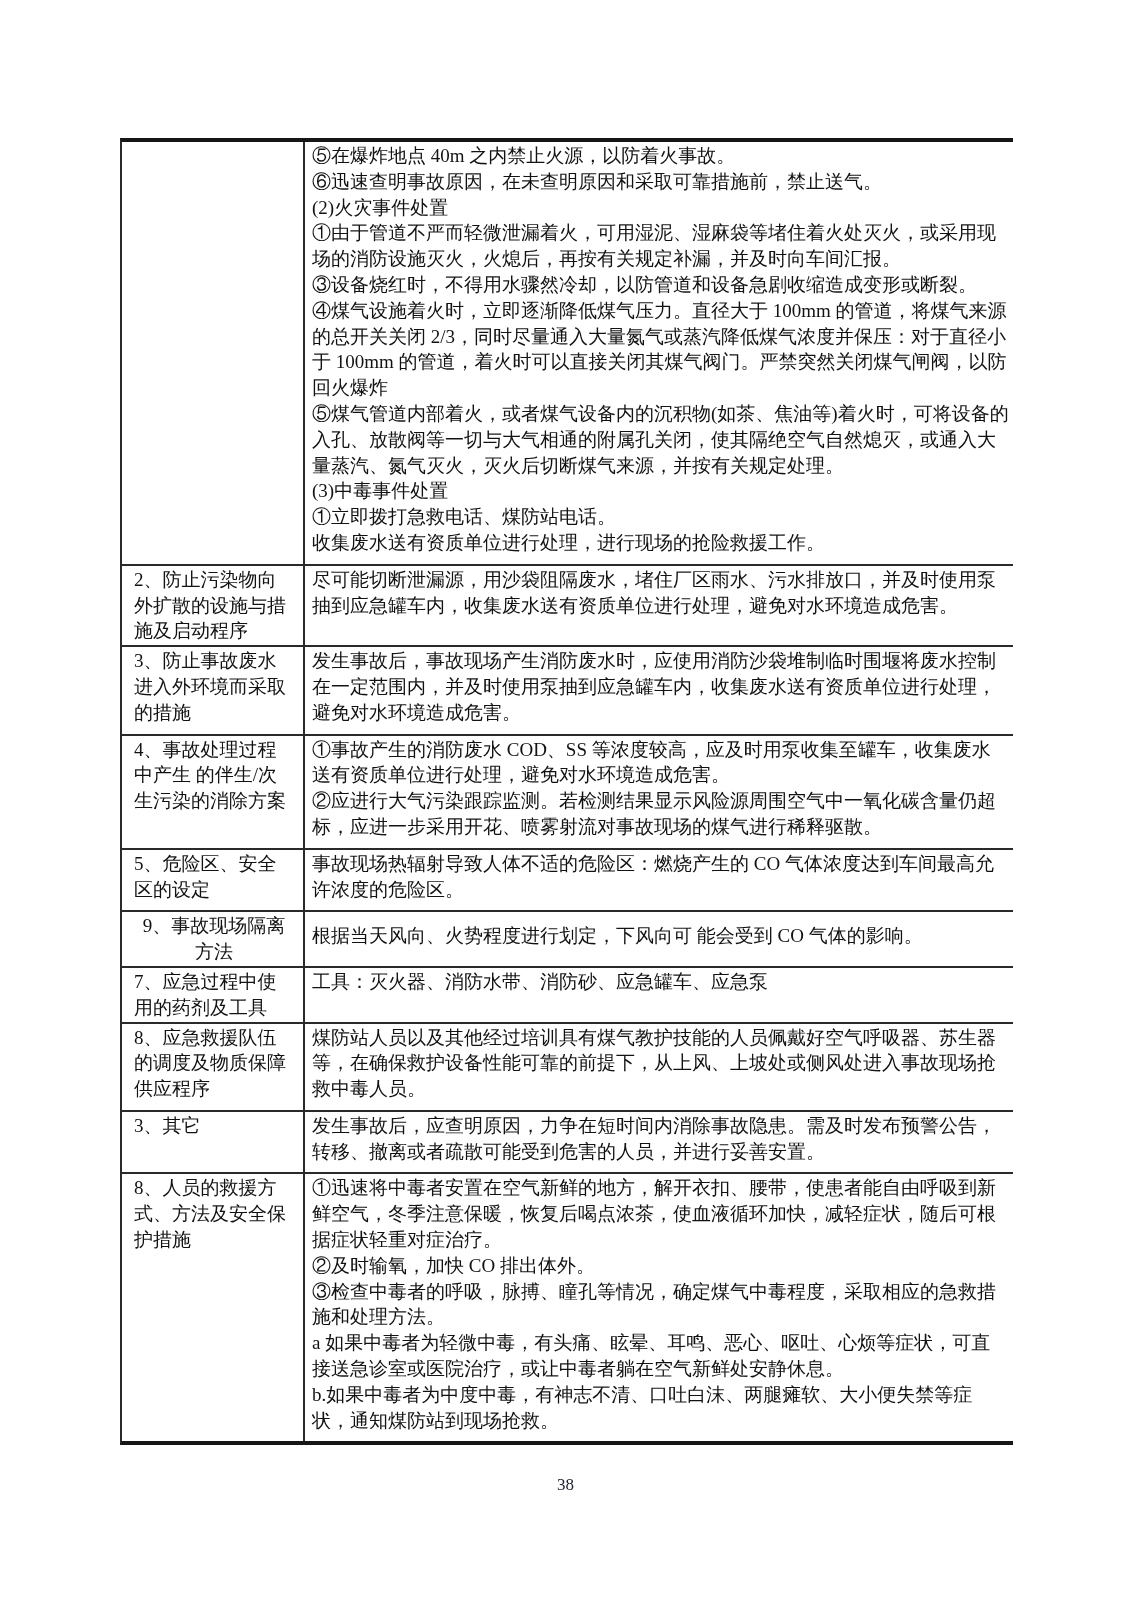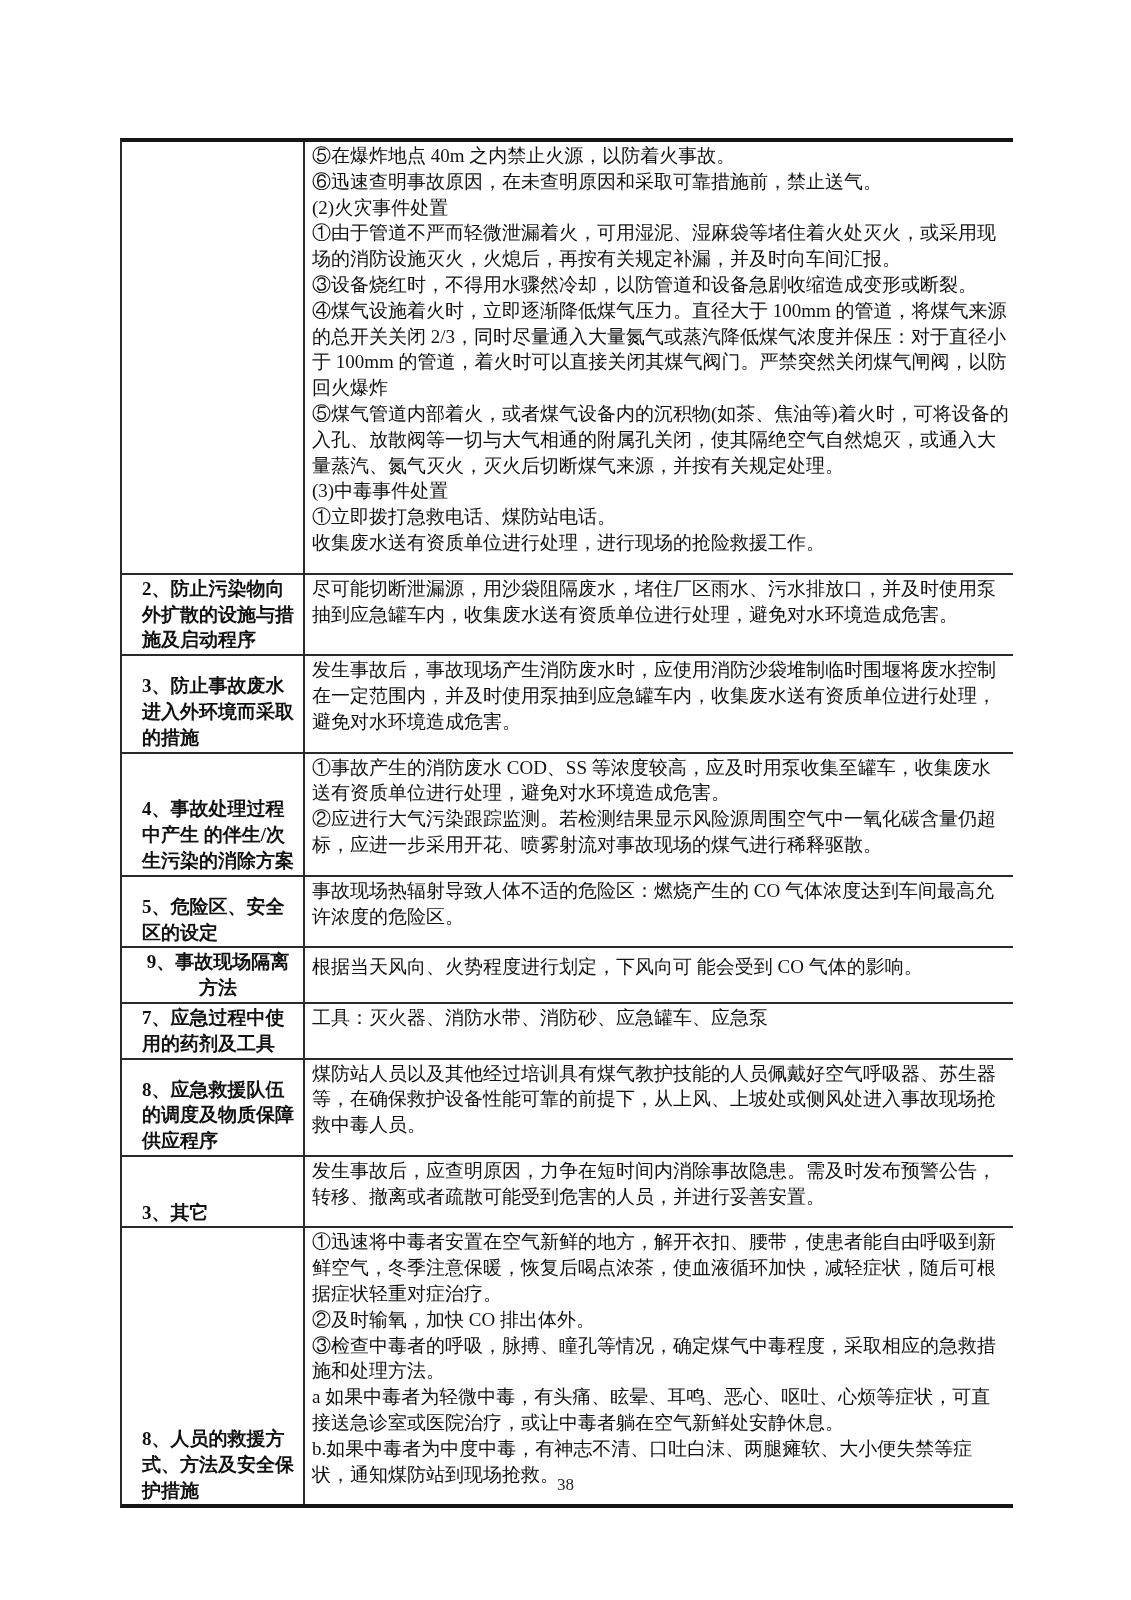--- a/index.html
+++ b/index.html
@@ -23,29 +23,28 @@
   .tr {
     display: flex;
     border-bottom: 2px solid #2a2a2a;
   }
   .tr:last-child { border-bottom: none; }
   .td-label {
     width: 183px;
     flex: 0 0 183px;
     border-right: 2px solid #2a2a2a;
     display: flex;
-    align-items: flex-end;
-    padding: 1px 9px 1px 20px;
-    font-weight: bold;
+    align-items: flex-start;
+    padding: 1px 9px 1px 12px;
   }
   .td-label .label-text { width: 100%; text-align: left; }
   .tr.label-center .td-label .label-text { text-align: center; }
   .td-content {
     flex: 1 1 auto;
-    padding: 1px 4px 17px 7px;
+    padding: 1px 4px 8px 7px;
     min-width: 0;
   }
   .tr.content-middle .td-content {
     display: flex;
     flex-direction: column;
     justify-content: center;
   }
   .td-content p { margin: 0; }
   .page-number {
     position: absolute;

